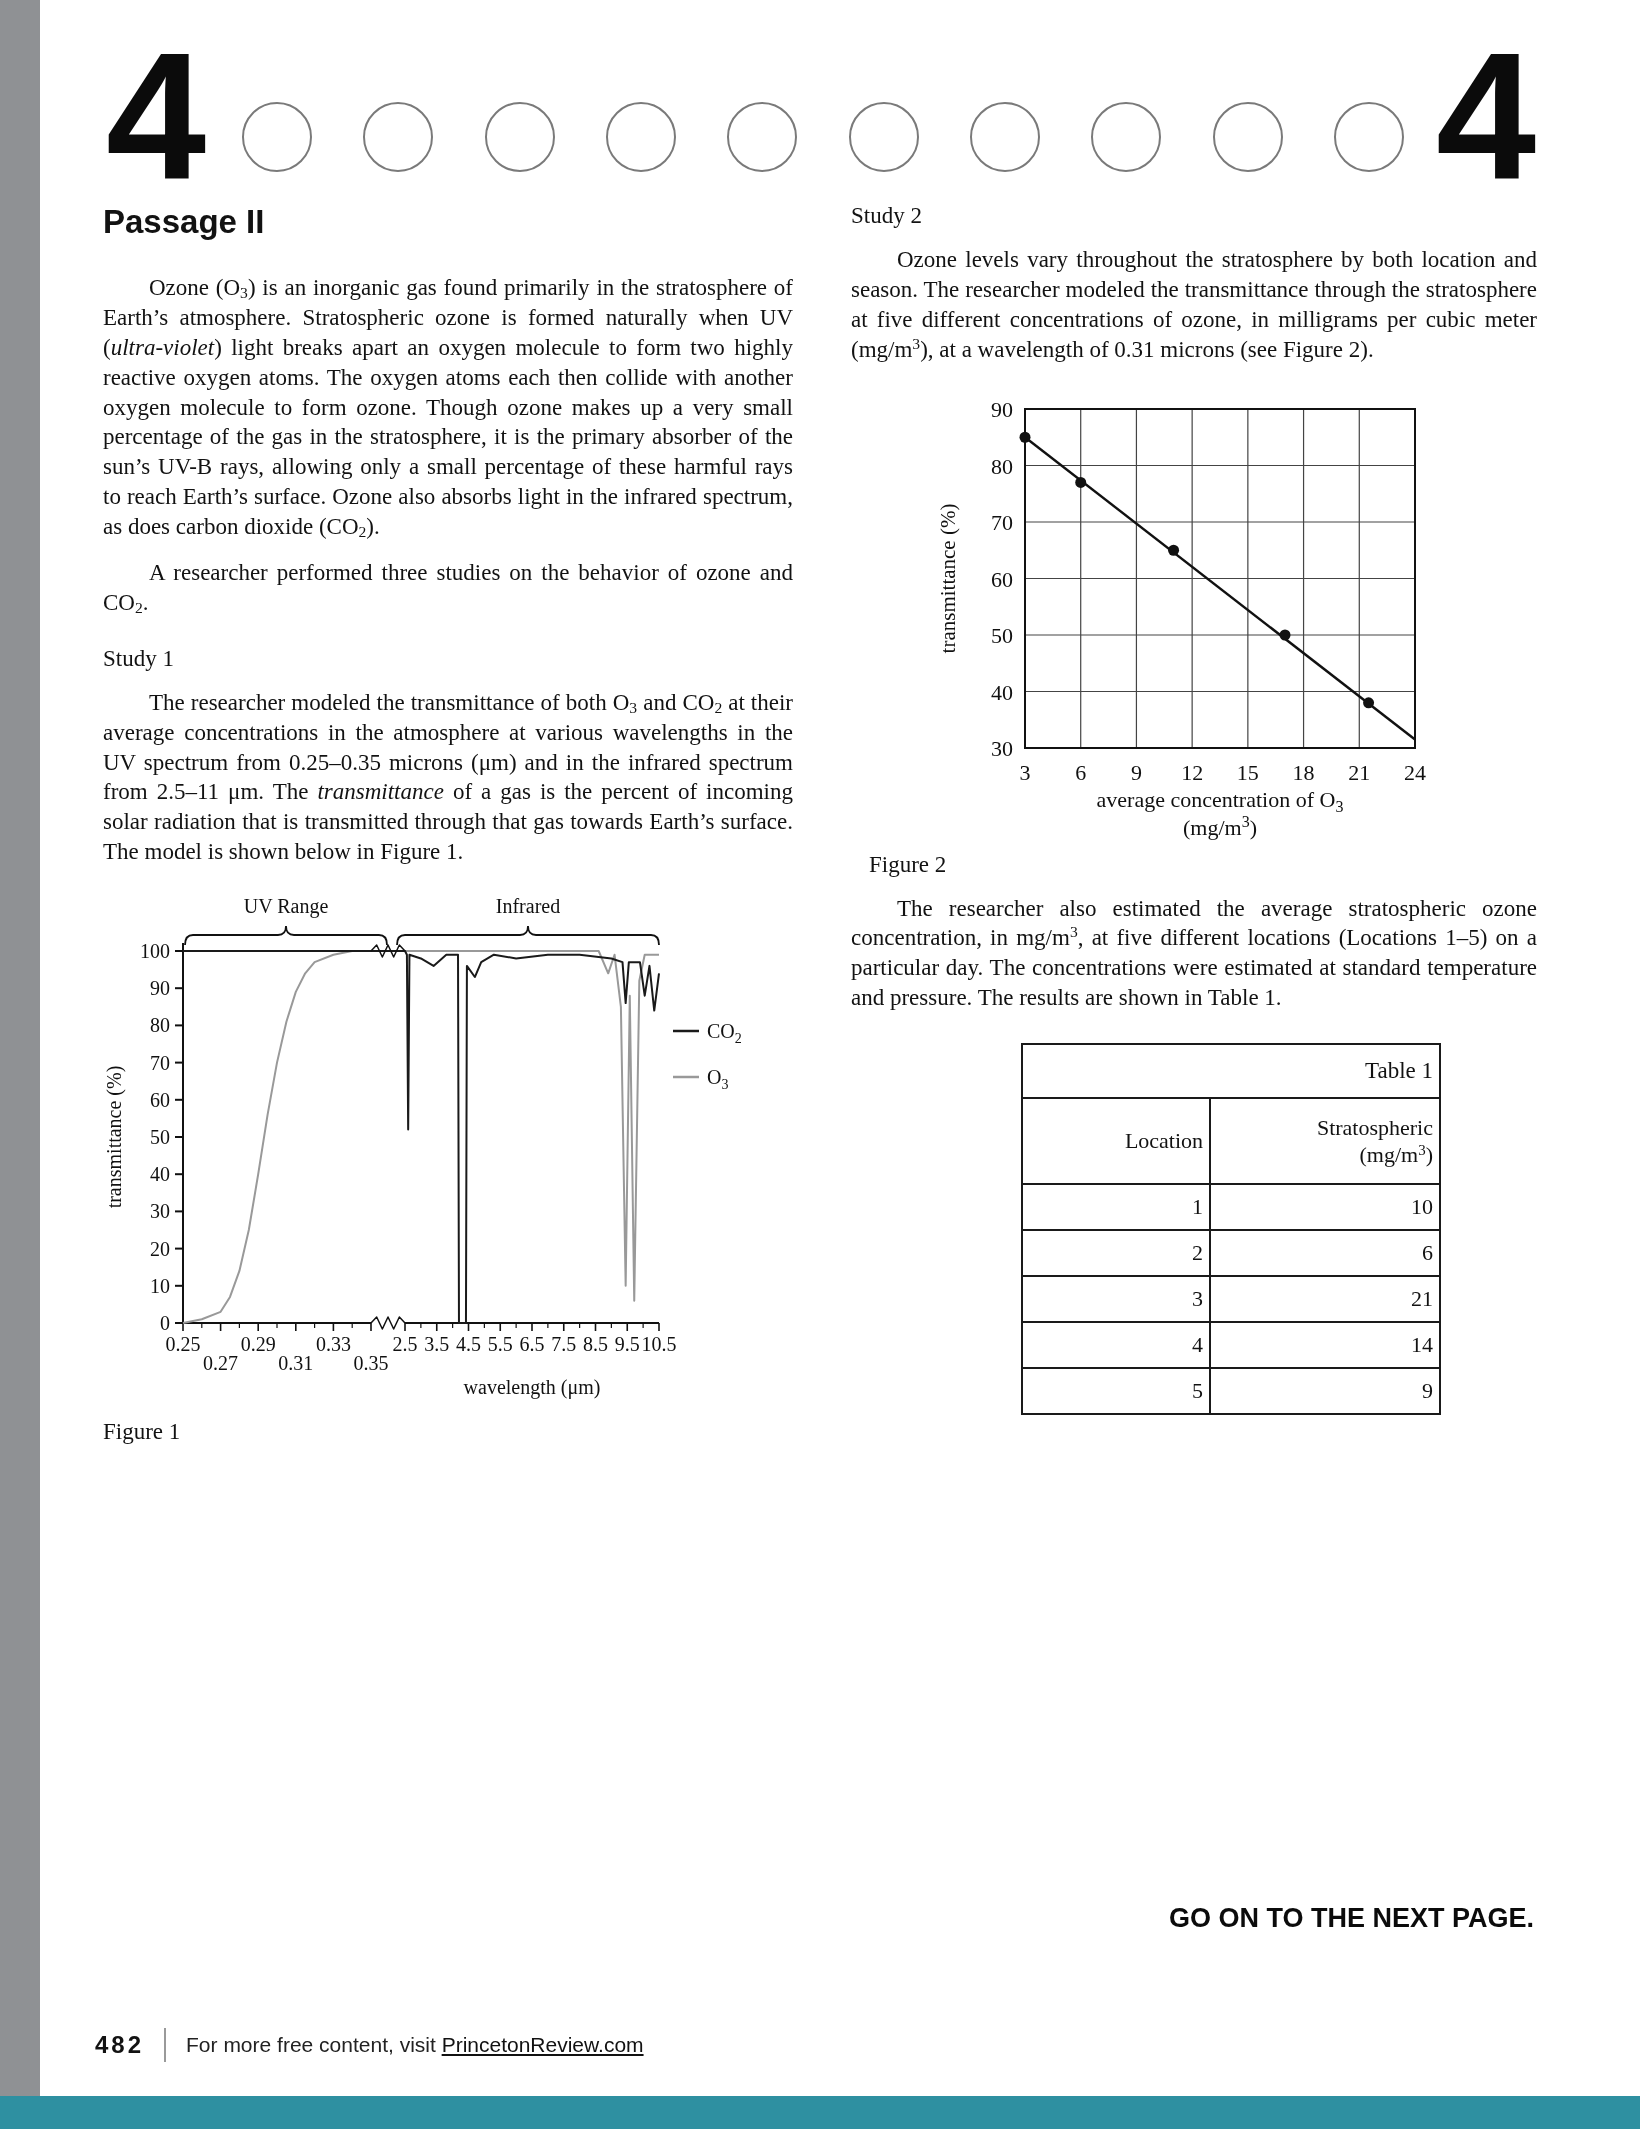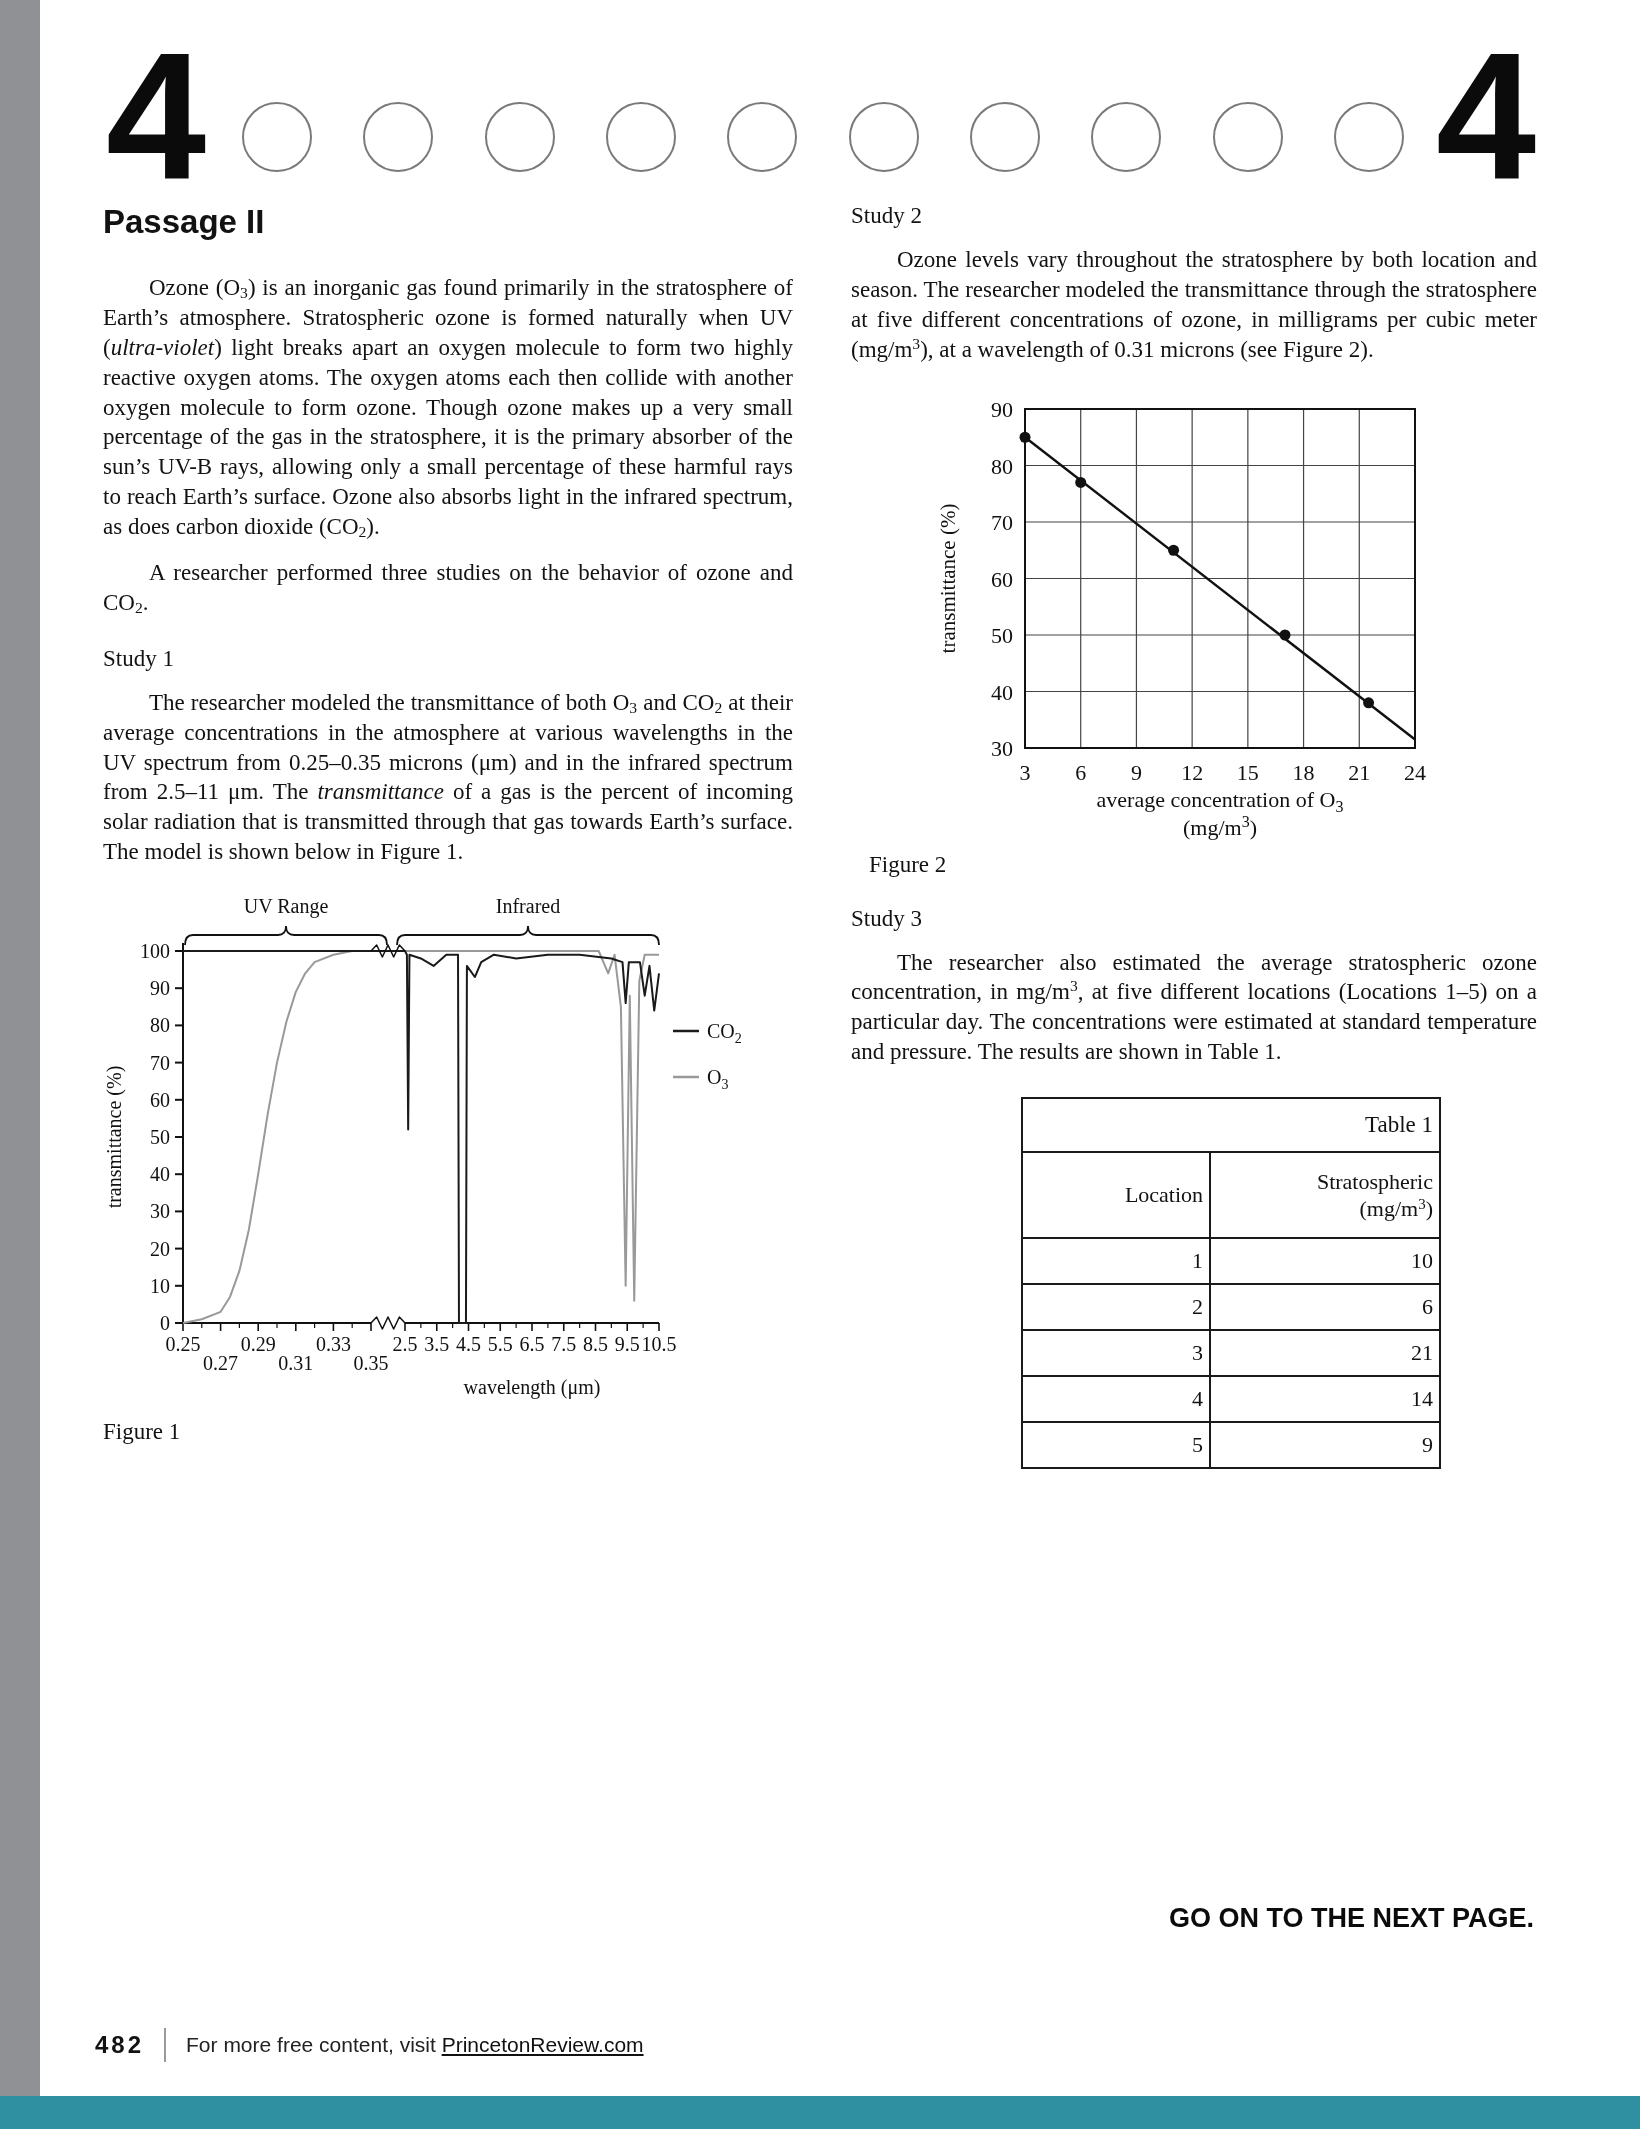--- a/index.html
+++ b/index.html
@@ -198,21 +198,20 @@
         <circle cx="156" cy="48.25" r="5.5" fill="#111"></circle>
         <circle cx="211.71428571428572" cy="93.44999999999999" r="5.5" fill="#111"></circle>
         <circle cx="304.57142857142856" cy="161.25" r="5.5" fill="#111"></circle>
         <circle cx="416" cy="246" r="5.5" fill="#111"></circle>
         <circle cx="499.57142857142856" cy="313.8" r="5.5" fill="#111"></circle>
         <text x="86" y="189.5" text-anchor="middle" font-size="21" transform="rotate(-90 86 189.5)">transmittance (%)</text>
         <text x="351" y="418" text-anchor="middle" font-size="22"><tspan dy="0">average concentration of O</tspan><tspan dy="5" font-size="16">3</tspan></text>
         <text x="351" y="446" text-anchor="middle" font-size="22"><tspan dy="0">(mg/m</tspan><tspan dy="-8" font-size="16">3</tspan><tspan dy="8">)</tspan></text>
       </svg>
     <div class="fig-caption fig2-caption">Figure 2</div>
-    <div class="study-heading">Study 3</div>
     <p class="body indent"><span>The researcher also estimated the average stratospheric ozone concentration, in mg/m</span><sup>3</sup><span>, at five different locations (Locations 1–5) on a particular day. The concentrations were estimated at standard temperature and pressure. The results are shown in Table 1.</span></p>
 
     <table class="data-table">
       <colgroup>
           <col class="c1">
           <col class="c2">
         </colgroup>
       <thead>
         <tr>
           <th colspan="2" class="table-title">Table 1</th>

